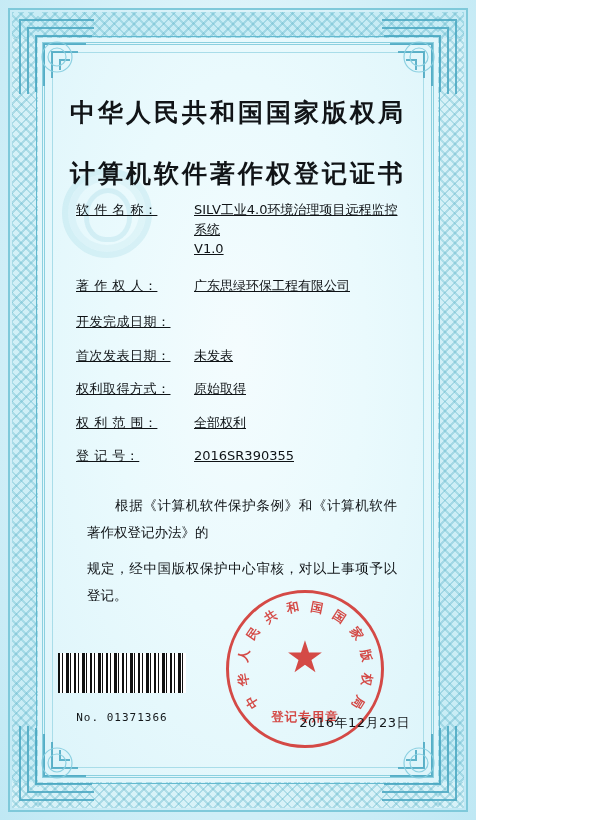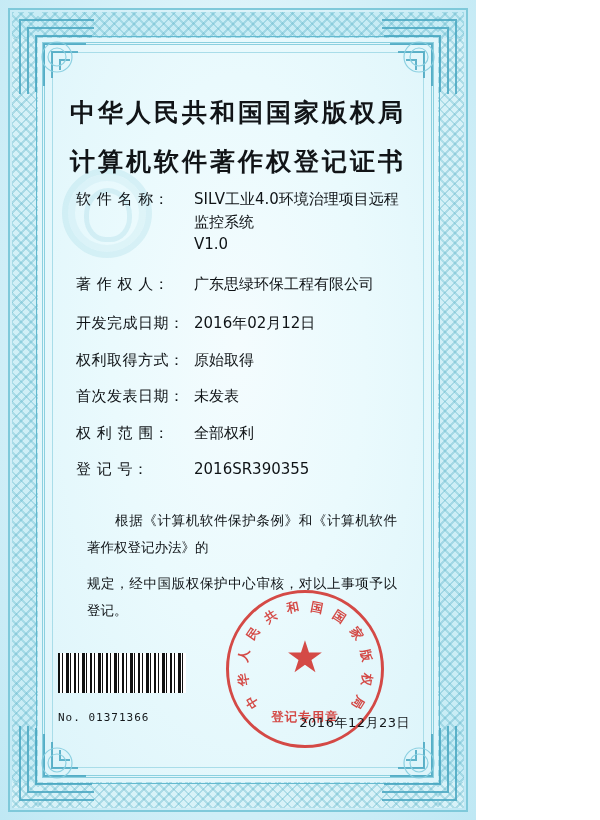--- a/index.html
+++ b/index.html
@@ -127,21 +127,21 @@
     color: #111417;
     margin-top: 38px;
   }
   .title-sub {
     text-align: center;
     font-family: "DejaVu Serif", serif;
     font-size: 25px;
     font-weight: bold;
     letter-spacing: 3px;
     color: #111417;
-    margin-top: 16px;
+    margin-top: 28px;
   }
 
   .cert-no {
     margin-top: 26px;
     text-align: right;
     padding-right: 10px;
     font-size: 10.5px;
     color: #1b1f23;
     font-family: "DejaVu Sans", sans-serif;
     letter-spacing: 0.5px;
@@ -151,23 +151,24 @@
   .fields {
     margin-top: 10px;
     padding-left: 20px;
     padding-right: 10px;
   }
   .field-row {
     display: flex;
     align-items: flex-start;
     margin-bottom: 17px;
     font-family: "DejaVu Sans", sans-serif;
-    font-size: 15px;
+    font-size: 13px;
     color: #0f1316;
     line-height: 1.5;
+    text-decoration: underline;
   }
   .field-label {
     width: 118px;
     flex: 0 0 118px;
     letter-spacing: 0.5px;
     white-space: pre;
   }
   .field-value {
     flex: 1 1 auto;
     white-space: pre-line;
@@ -208,20 +209,21 @@
         #ffffff 11px, #ffffff 12px,
         #101010 12px, #101010 13px,
         #ffffff 13px, #ffffff 16px);
   }
   .barcode-no {
     margin-top: 18px;
     font-family: "DejaVu Sans Mono", monospace;
     font-size: 11px;
     color: #14181b;
     letter-spacing: 1px;
+    text-align: center;
   }
 
   
   .seal {
     position: absolute;
     right: 92px;
     bottom: 72px;
     width: 158px;
     height: 158px;
     border-radius: 50%;
@@ -380,31 +382,30 @@
 V1.0</div>
       </div>
 
       <div class="field-row">
         <div class="field-label">著 作 权 人：</div>
         <div class="field-value">广东思绿环保工程有限公司</div>
       </div>
 
       <div class="field-row tight">
         <div class="field-label">开发完成日期：</div>
-        <div class="field-value">2016年02月12日</div>
+      </div>
+
+      <div class="field-row tight">
+        <div class="field-label">首次发表日期：</div>
+        <div class="field-value">未发表</div>
       </div>
 
       <div class="field-row tight">
         <div class="field-label">权利取得方式：</div>
         <div class="field-value">原始取得</div>
-      </div>
-
-      <div class="field-row tight">
-        <div class="field-label">首次发表日期：</div>
-        <div class="field-value">未发表</div>
       </div>
 
       <div class="field-row tight">
         <div class="field-label">权 利 范 围：</div>
         <div class="field-value">全部权利</div>
       </div>
 
       <div class="field-row tight">
         <div class="field-label">登 记 号：</div>
         <div class="field-value">2016SR390355</div>

